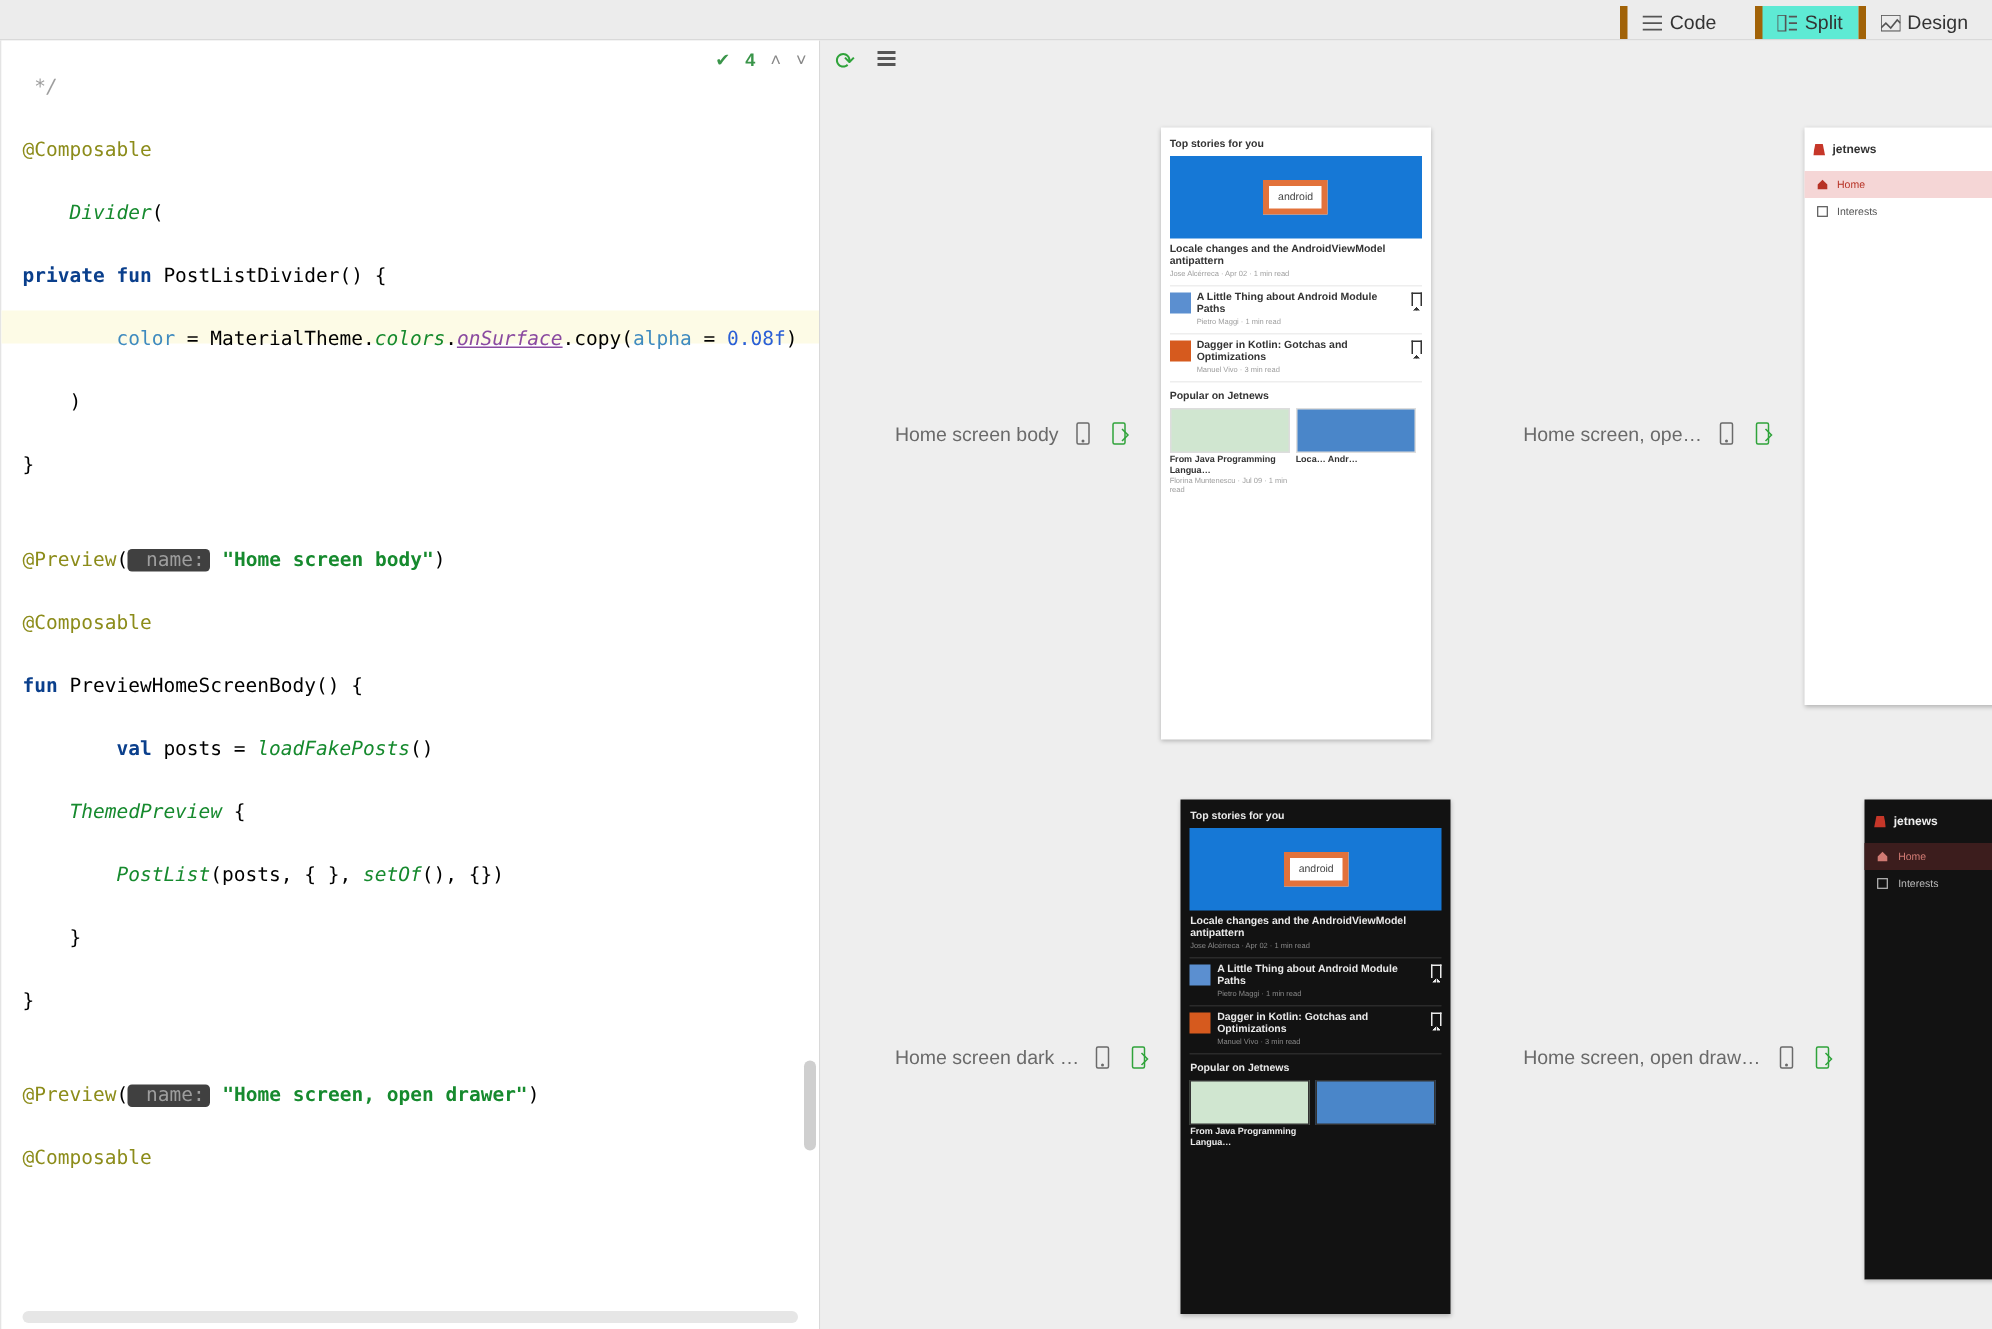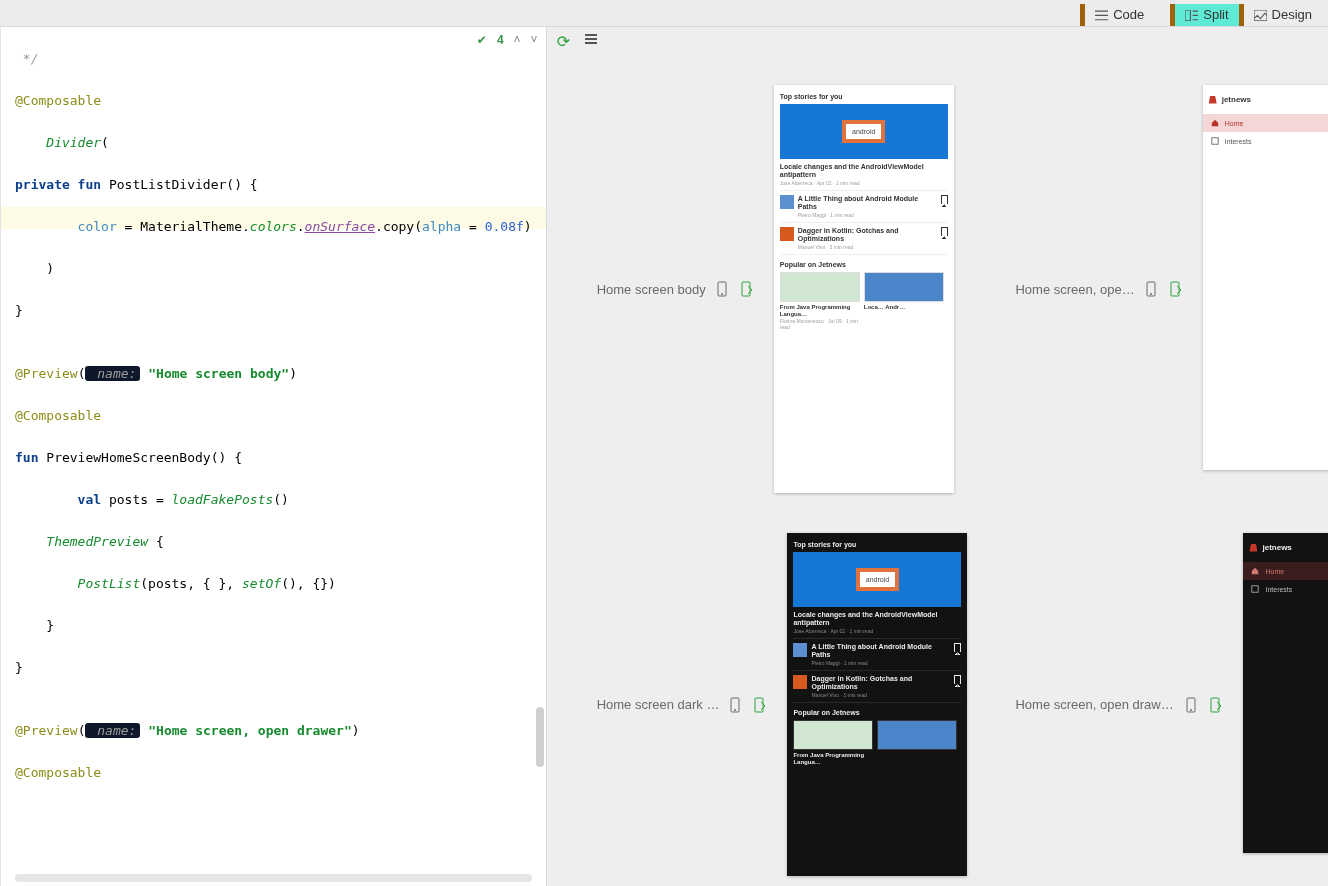--- a/index.html
+++ b/index.html
@@ -22,21 +22,21 @@
   .code-toolbar { position:absolute; right:8px; top:6px; display:flex; gap:10px; align-items:center; font-size:12px; color:#555;}
   .code-toolbar .cnt { color:#3a954a; font-weight:600;}
   .hl-line { position:absolute; left:0; right:0; height:22px; top:180px; background:#fdfbe6; z-index:0;}
   .code-body { padding:0 14px 8px; font-size:13px; line-height:21px; white-space:pre; overflow:hidden;}
   .code-body .l { display:block; }
   .kw { color:#0a3f8c; font-weight:600;}
   .ann { color:#8c8c1a;}
   .str { color:#168a2e; font-weight:600;}
   .ital { color:#168a2e; font-style:italic;}
   .cmt { color:#9e9e9e; font-style:italic;}
-  .hint { color:#9e9e9e; background:#0f172a; border-radius:3px; padding:0 4px; font-style:italic;}
+  .hint { color:#9e9e9e; background:#404040; border-radius:3px; padding:0 4px; }
   .ul { text-decoration:underline;}
   .num { color:#2a5fd6;}
   .nm { color:#3e8abf;}
   .scroll-h { position:absolute; left:14px; right:14px; bottom:4px; height:8px; background:#e6e6e6; border-radius:4px;}
   .scroll-v { position:absolute; right:2px; top:680px; width:8px; height:60px; background:#cfcfcf; border-radius:4px;}
 
   
   .preview-pane { flex:1; background:#eeeeee; position:relative; display:flex; flex-direction:column;}
   .pv-toolbar { height:28px; display:flex; align-items:center; gap:14px; padding:0 10px; }
   .pv-toolbar .sp { flex:1;}

